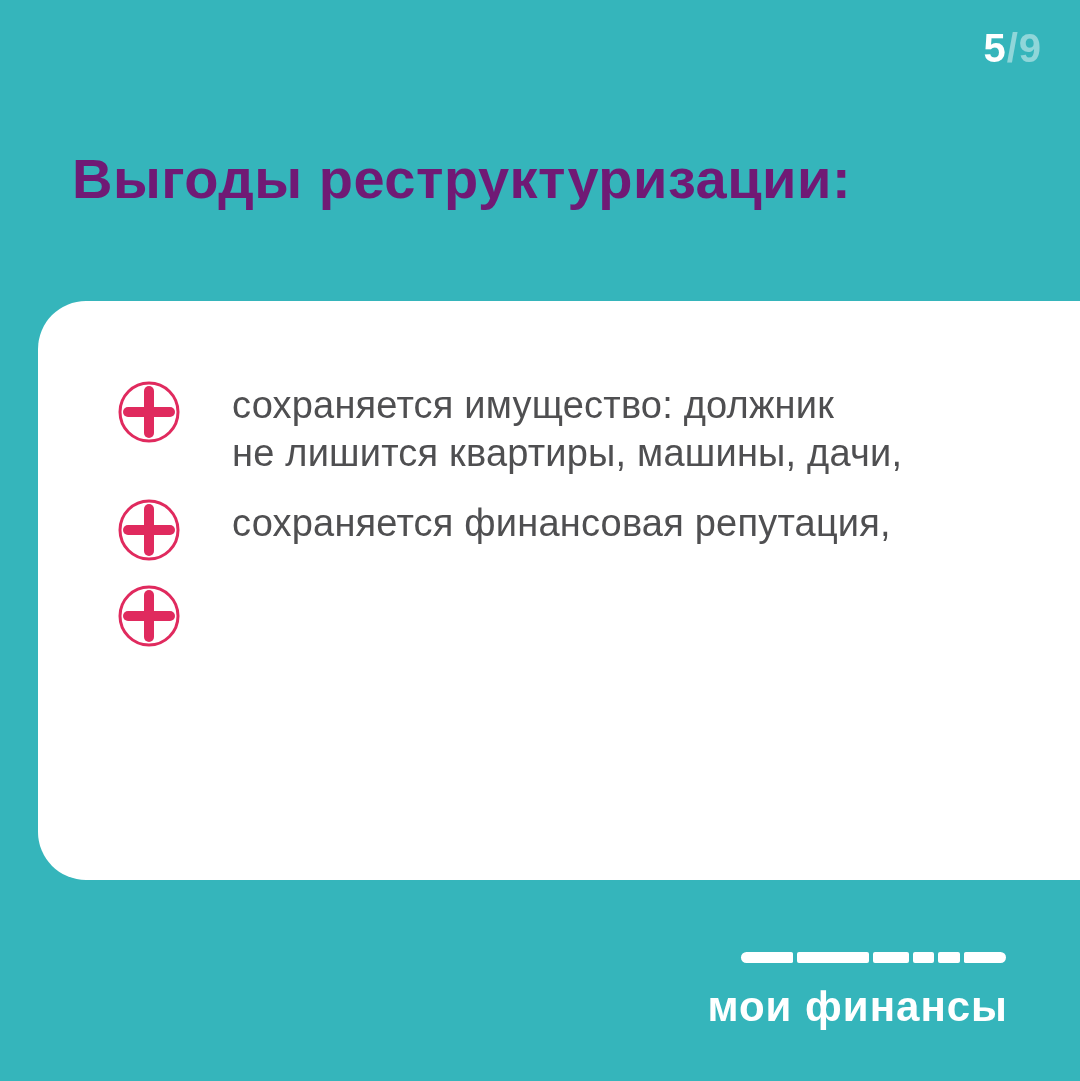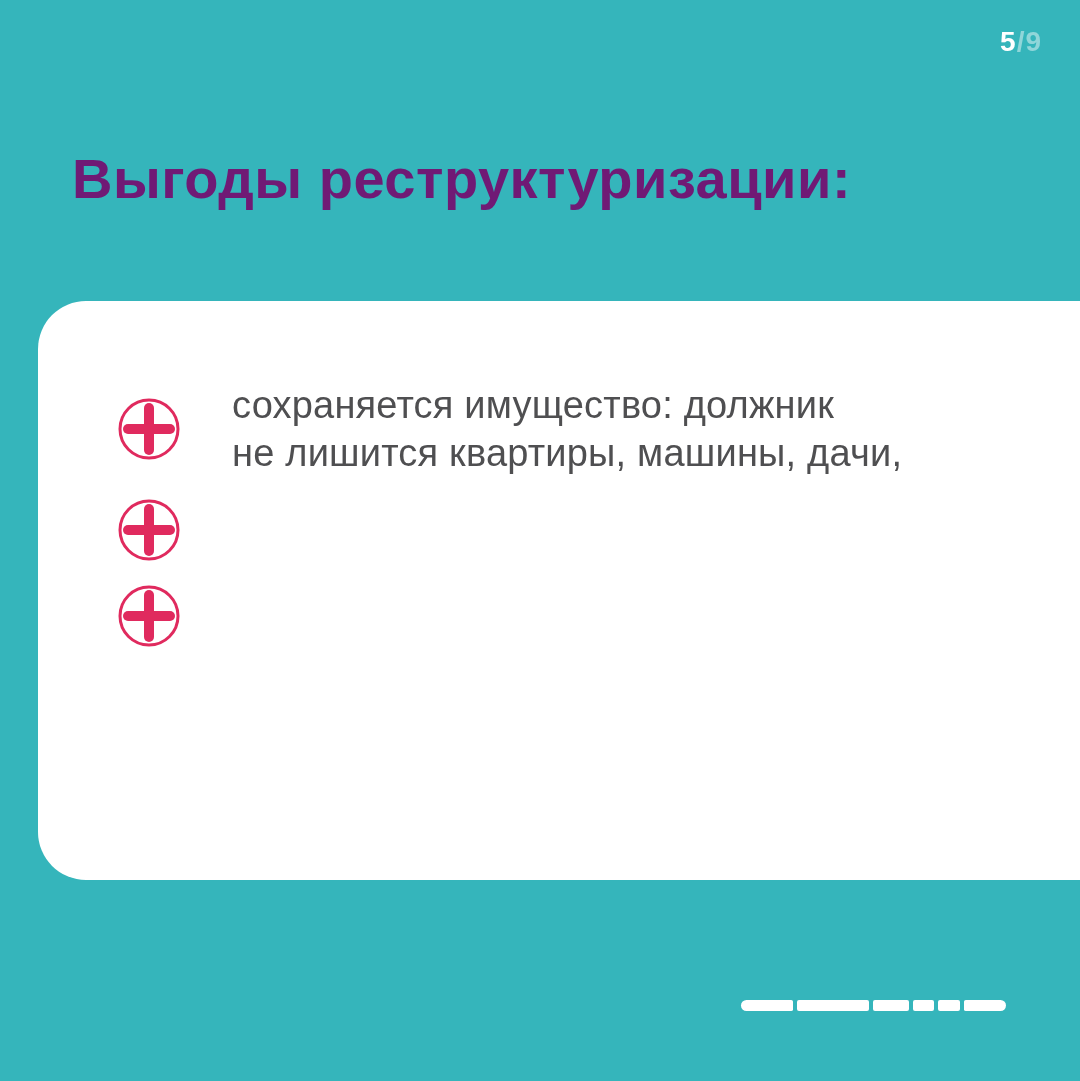--- a/index.html
+++ b/index.html
@@ -6,42 +6,42 @@
   html, body {
     width: 1080px; height: 1081px;
     font-family: "Liberation Sans", "DejaVu Sans", sans-serif;
     overflow: hidden;
   }
   body { background: #35b5bb; position: relative; }
 
   
   .pager {
     position: absolute; top: 26px; right: 38px;
-    font-size: 28px; font-weight: bold; letter-spacing: 1px;
+    font-size: 40px; font-weight: bold; letter-spacing: 1px;
   }
   .pager .cur { color: #ffffff; }
   .pager .sep, .pager .tot { color: rgba(255,255,255,0.45); font-weight: bold; }
 
   
   .title {
     position: absolute; left: 72px; top: 146px;
     color: #701a75; font-size: 56px; font-weight: bold;
     letter-spacing: 0.5px; white-space: nowrap;
   }
 
   
   .card {
     position: absolute; left: 38px; top: 301px;
     width: 1110px; height: 579px;
     background: #ffffff; border-radius: 48px;
     padding: 80px 140px 0 80px;
     display: flex; flex-direction: column; gap: 22px;
   }
 
-  .bullet { display: flex; align-items: center; }
+  .bullet { display: flex; align-items: flex-start; }
   .bullet.top { align-items: flex-start; }
   .bullet.top .plus { margin-top: 2px; }
 
   .plus { flex: 0 0 62px; width: 62px; height: 62px; margin-right: 52px; }
   .plus svg { display: block; width: 62px; height: 62px; }
 
   .btext {
     color: #4f4f51; font-size: 38px; line-height: 48px;
     white-space: pre-line; letter-spacing: 0.2px;
   }
@@ -86,20 +86,21 @@
   </div>
 
   <div class="bullet">
     <span class="plus">
       <svg viewBox="0 0 62 62">
         <circle cx="31" cy="31" r="29" fill="none" stroke="#e02a5e" stroke-width="3"></circle>
         <line x1="31" y1="10" x2="31" y2="52" stroke="#e02a5e" stroke-width="10" stroke-linecap="round"></line>
         <line x1="10" y1="31" x2="52" y2="31" stroke="#e02a5e" stroke-width="10" stroke-linecap="round"></line>
       </svg>
     </span>
+    <div class="btext">сохраняется финансовая репутация,</div>
   </div>
 
   <div class="bullet top">
     <span class="plus">
       <svg viewBox="0 0 62 62">
         <circle cx="31" cy="31" r="29" fill="none" stroke="#e02a5e" stroke-width="3"></circle>
         <line x1="31" y1="10" x2="31" y2="52" stroke="#e02a5e" stroke-width="10" stroke-linecap="round"></line>
         <line x1="10" y1="31" x2="52" y2="31" stroke="#e02a5e" stroke-width="10" stroke-linecap="round"></line>
       </svg>
     </span>
@@ -109,13 +110,14 @@
 
 <div class="brand">
   <div class="logo-bar">
     <span class="s1"></span>
       <span class="s2"></span>
       <span class="s3"></span>
       <span class="s4"></span>
       <span class="s5"></span>
       <span class="s6"></span>
   </div>
+  <div class="brand-text">мои финансы</div>
 </div>
 
 </body></html>

